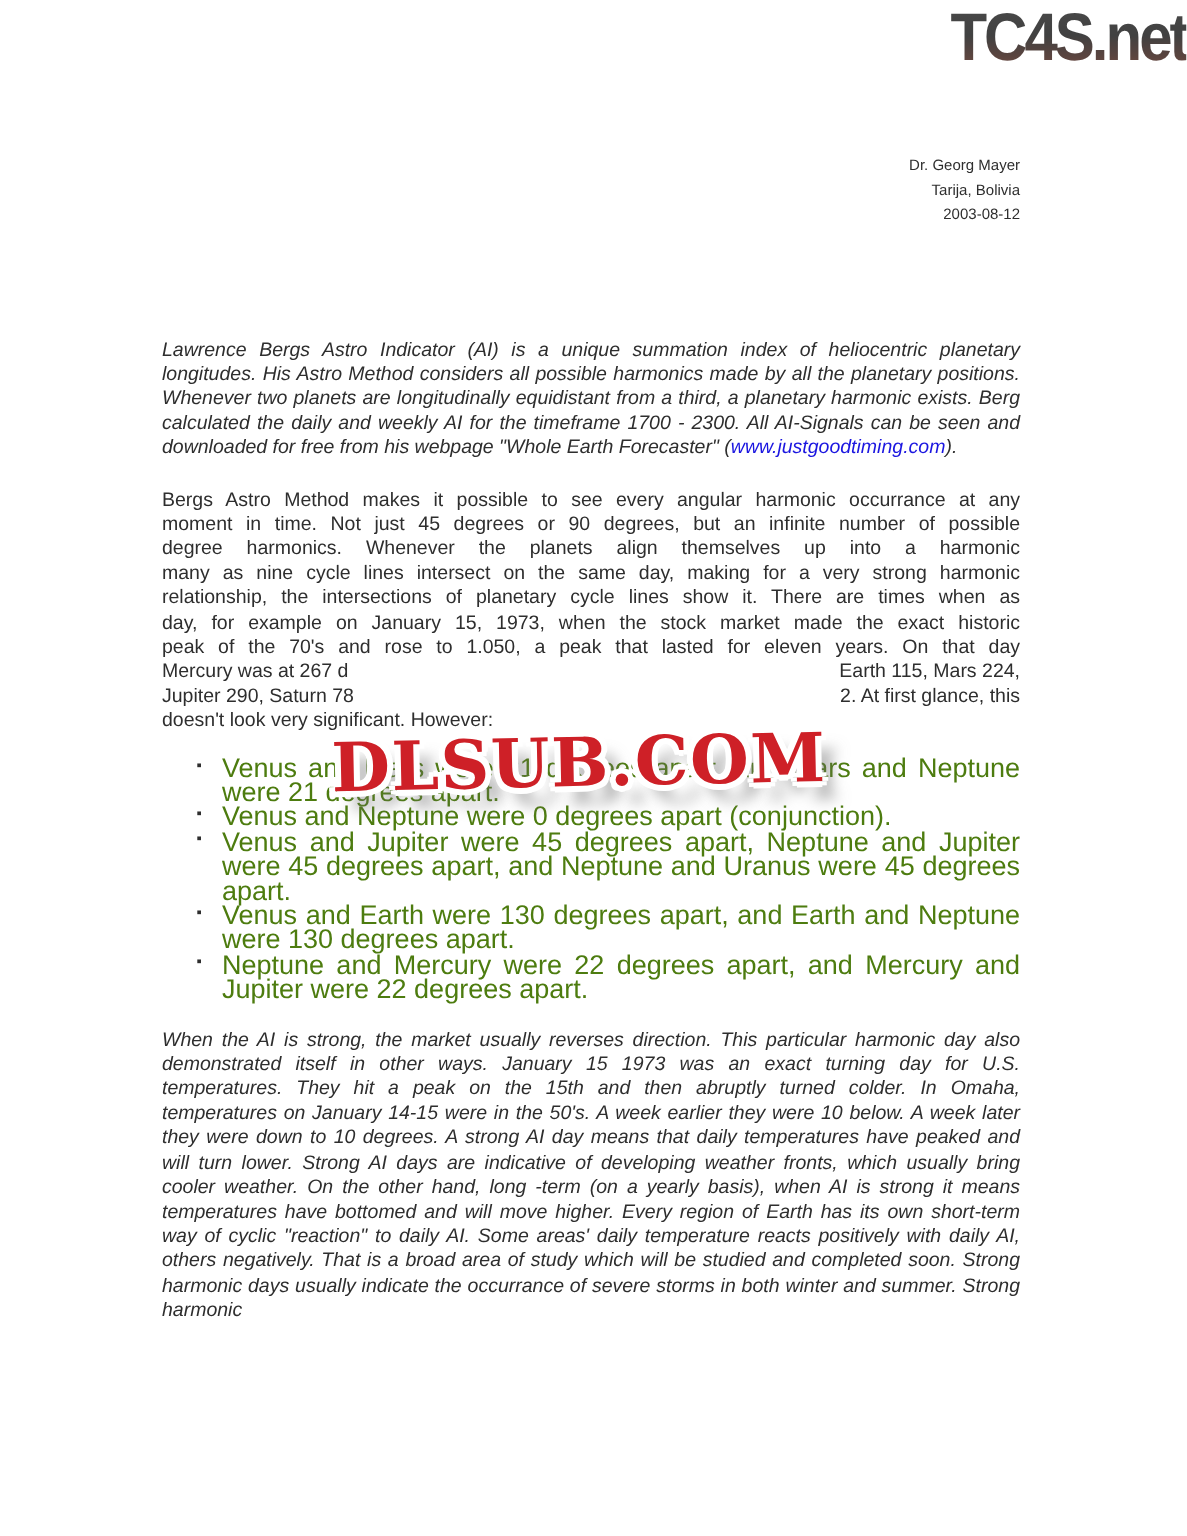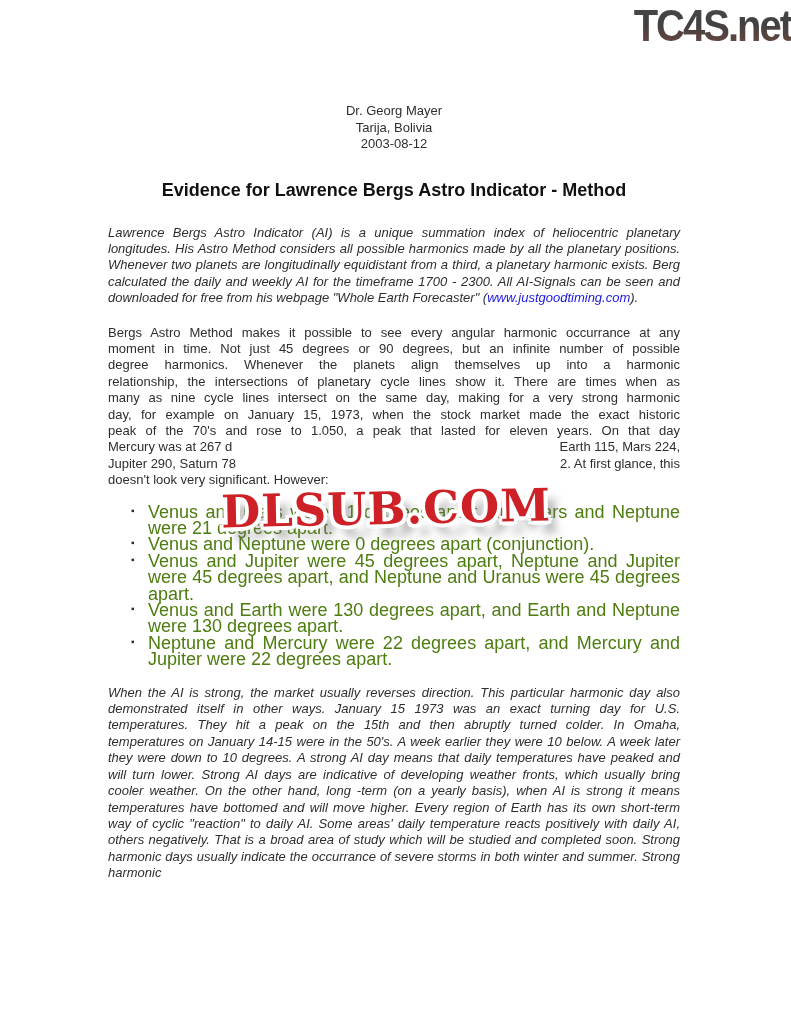--- a/index.html
+++ b/index.html
@@ -21,21 +21,21 @@
     transform: scaleY(1.12); transform-origin: top right;
     background: linear-gradient(180deg, #4a4a4a 0%, #414141 45%, #5a443f 72%, #7d5148 100%);
     -webkit-background-clip: text; background-clip: text;
     -webkit-text-fill-color: transparent;
     color: #474747;
   }
 
   
   .content { position: absolute; left: 108px; top: 0; width: 572px; }
 
-  .author-block { margin-top: 103px; text-align: center; font-size: 13px; line-height: 16.5px; }
+  .author-block { margin-top: 103px; text-align: right; font-size: 10px; line-height: 16.5px; }
   .author-block .email { color: #1b16e0; text-decoration: none; display: block; }
 
   .doc-title {
     margin: 26px 0 0 0; text-align: center;
     font-size: 18px; line-height: 22px; font-weight: bold; color: #111;
   }
 
   .body-text {
     margin: 0; font-size: 13px; line-height: 16.4px;
     text-align: justify; color: #2e2e2e; font-style: italic;
@@ -102,31 +102,31 @@
 
   <div class="content">
 
     <div class="author-block">
       <div>Dr. Georg Mayer</div>
       <div>Tarija, Bolivia</div>
       <div>2003-08-12</div>
     </div>
 
     <h1 class="doc-title">
-      <span>Evidence for Lawrence Bergs Astro Indicator - Method</span><br>
+      <br>
     </h1>
 
     <p class="body-text p1"><span>Lawrence Bergs Astro Indicator (AI) is a unique summation index of heliocentric planetary longitudes. His Astro Method considers all possible harmonics made by all the planetary positions. Whenever two planets are longitudinally equidistant from a third, a planetary harmonic exists. Berg calculated the daily and weekly AI for the timeframe 1700 - 2300. All AI-Signals can be seen and downloaded for free from his webpage "Whole Earth Forecaster" (</span><a href="#" class="link">www.justgoodtiming.com</a><span>).</span></p>
 
     <div class="p2">
       <div class="p2line">Bergs Astro Method makes it possible to see every angular harmonic occurrance at any</div>
       <div class="p2line">moment in time. Not just 45 degrees or 90 degrees, but an infinite number of possible</div>
       <div class="p2line">degree harmonics. Whenever the planets align themselves up into a harmonic</div>
+      <div class="p2line">many as nine cycle lines intersect on the same day, making for a very strong harmonic</div>
       <div class="p2line">relationship, the intersections of planetary cycle lines show it. There are times when as</div>
-      <div class="p2line">many as nine cycle lines intersect on the same day, making for a very strong harmonic</div>
       <div class="p2line">day, for example on January 15, 1973, when the stock market made the exact historic</div>
       <div class="p2line">peak of the 70's and rose to 1.050, a peak that lasted for eleven years. On that day</div>
       <div class="p2line gap">
         <span>Mercury was at 267 d</span>
         <span>Earth 115, Mars 224,</span>
       </div>
       <div class="p2line gap">
         <span>Jupiter 290, Saturn 78</span>
         <span>2. At first glance, this</span>
       </div>

